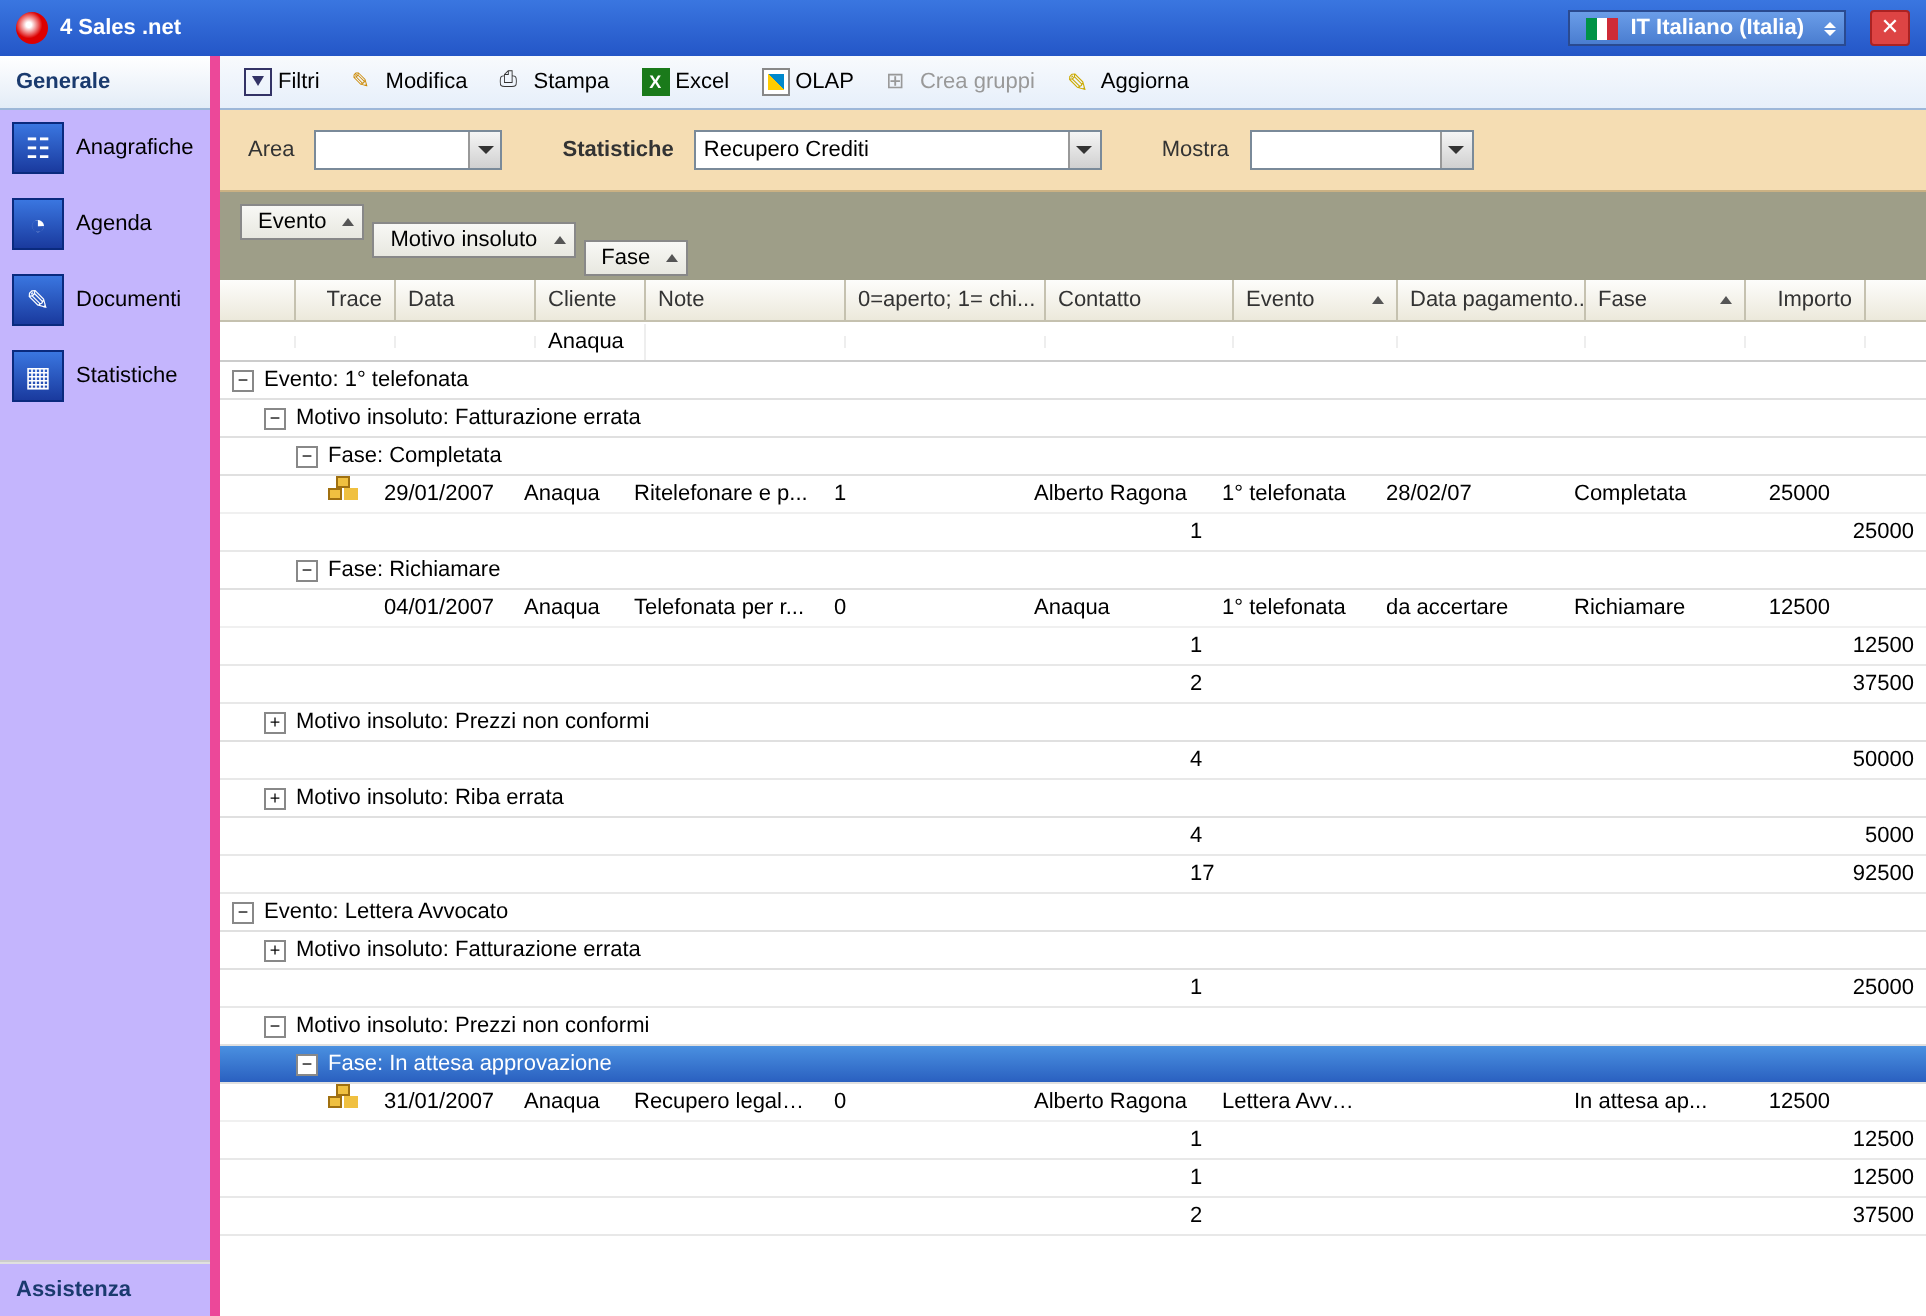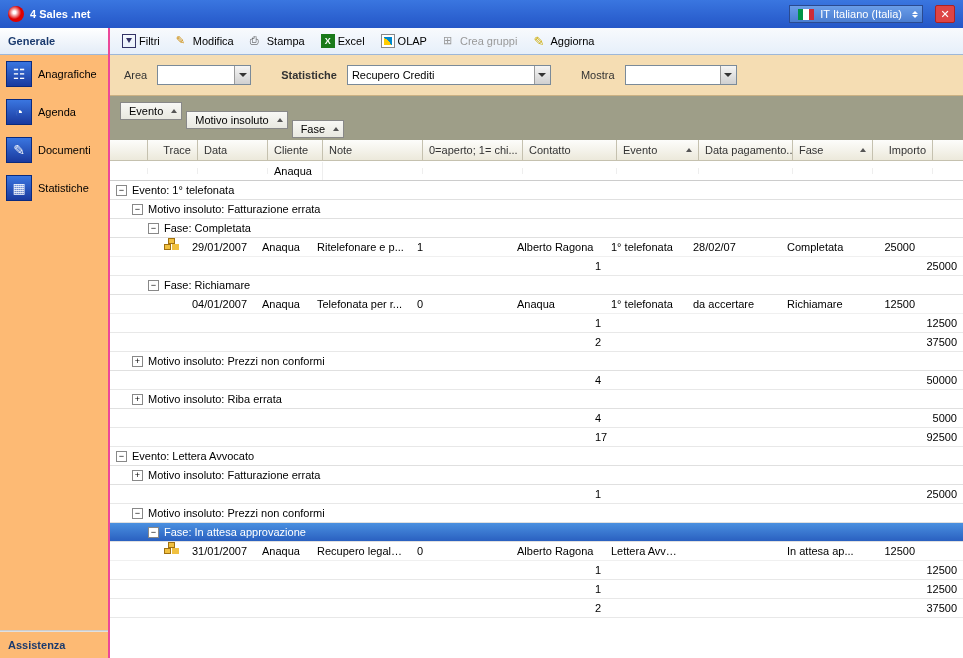--- a/index.html
+++ b/index.html
@@ -1,30 +1,30 @@
 <!DOCTYPE html>
 <html><head>
 <meta charset="utf-8">
 <style>
 * { margin: 0; padding: 0; box-sizing: border-box; font-family: Tahoma, Arial, sans-serif; font-size: 11px; }
 body { background: #fff; overflow: hidden; }
 
 .titlebar { background: linear-gradient(to bottom, #3a76e0, #2456c7); height: 28px; display: flex; align-items: center; padding: 0 8px; color: white; }
 .titlebar .app-icon { width: 16px; height: 16px; background: radial-gradient(circle at 40% 40%, #fff 10%, #d00 50%); border-radius: 50%; margin-right: 6px; }
 .titlebar .title { font-weight: bold; flex: 1; }
-.lang-selector { background: linear-gradient(to bottom, #6a9de8, #4a7dd0); border: 1px solid #2a4a90; padding: 2px 20px 2px 8px; color: white; display: flex; align-items: center; gap: 6px; position: relative; }
+.lang-selector { background: linear-gradient(to bottom, #6a9de8, #4a7dd0); border: 1px solid #2a4a90; padding: 2px 20px 2px 8px; color: white; display: flex; align-items: center; gap: 6px; position: relative; font-weight: bold; }
 .lang-flag { width: 16px; height: 11px; background: linear-gradient(to right, #009246 33%, #fff 33%, #fff 66%, #ce2b37 66%); }
 .lang-selector .spinner { position: absolute; right: 4px; display:flex; flex-direction:column; gap:1px; }
 .lang-selector .spinner span { width:0;height:0;border-left:3px solid transparent;border-right:3px solid transparent; }
 .lang-selector .spinner .up { border-bottom:3px solid #fff; }
 .lang-selector .spinner .dn { border-top:3px solid #fff; }
 .close-btn { margin-left: 12px; width: 20px; height: 18px; background: #d44; border: 1px solid #a22; color: white; text-align: center; line-height: 16px; border-radius: 2px; }
 
 .main-layout { display: flex; height: calc(100vh - 28px); }
-.sidebar { width: 110px; background: #fdba74; border-right: 2px solid #ec4899; display: flex; flex-direction: column; }
+.sidebar { width: 110px; background: #c4b5fd; border-right: 5px solid #ec4899; display: flex; flex-direction: column; }
 .sidebar-header { background: linear-gradient(to bottom, #fff, #e3ecf7); padding: 7px 8px; font-weight: bold; color: #1a3a6e; border-bottom: 1px solid #9db7d8; }
 .side-items { flex: 1; }
 .side-item { display: flex; align-items: center; gap: 6px; padding: 6px 6px; cursor: pointer; }
 .side-icon { width: 26px; height: 26px; background: linear-gradient(to bottom, #3a76e0, #1a3a9e); border: 1px solid #0a2a7e; display:flex; align-items:center; justify-content:center; color:#fff; font-size:14px; }
 .sidebar-footer { border-top: 1px solid #ccc; }
 .sidebar-footer div { padding: 7px 8px; font-weight: bold; color: #1a3a6e; border-top: 1px solid #e0e0e0; }
 
 .content { flex: 1; display: flex; flex-direction: column; overflow: hidden; }
 .toolbar { background: linear-gradient(to bottom, #f8fafd, #e6effa); border-bottom: 1px solid #9db7d8; padding: 3px 6px; display: flex; gap: 4px; }
 .tool-btn { display: flex; align-items: center; gap: 3px; padding: 2px 5px; cursor: pointer; border: 1px solid transparent; }

